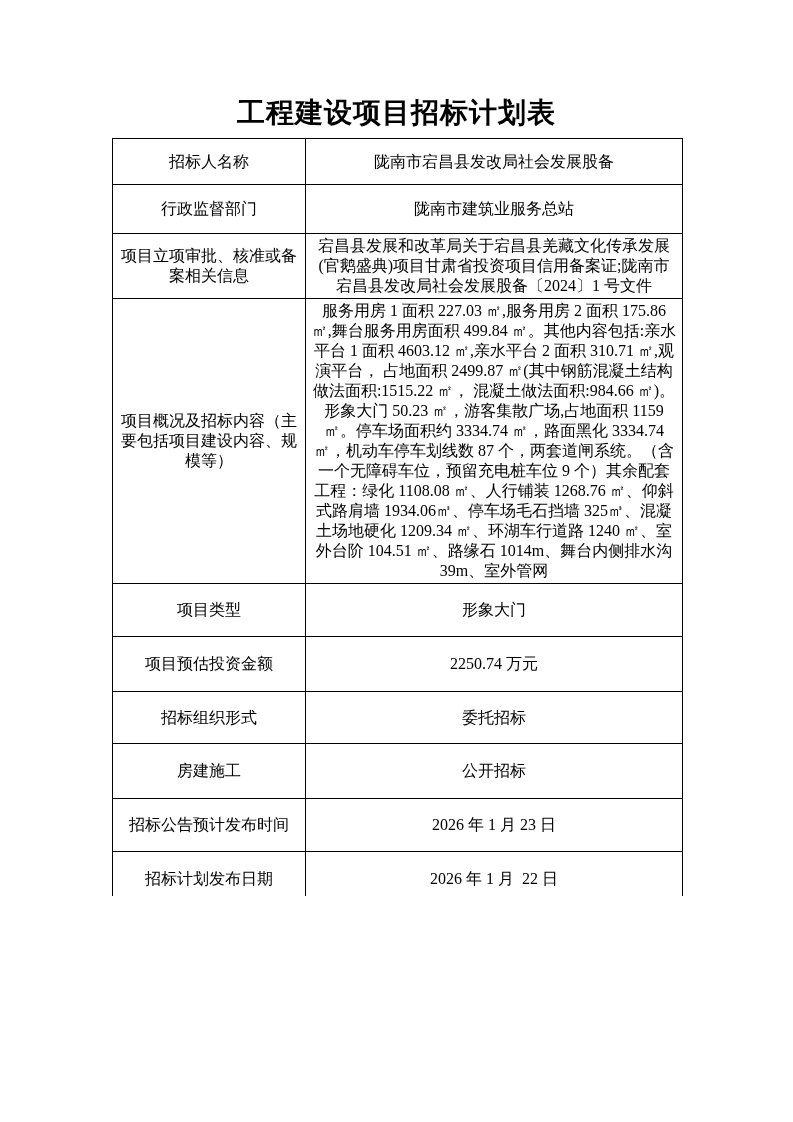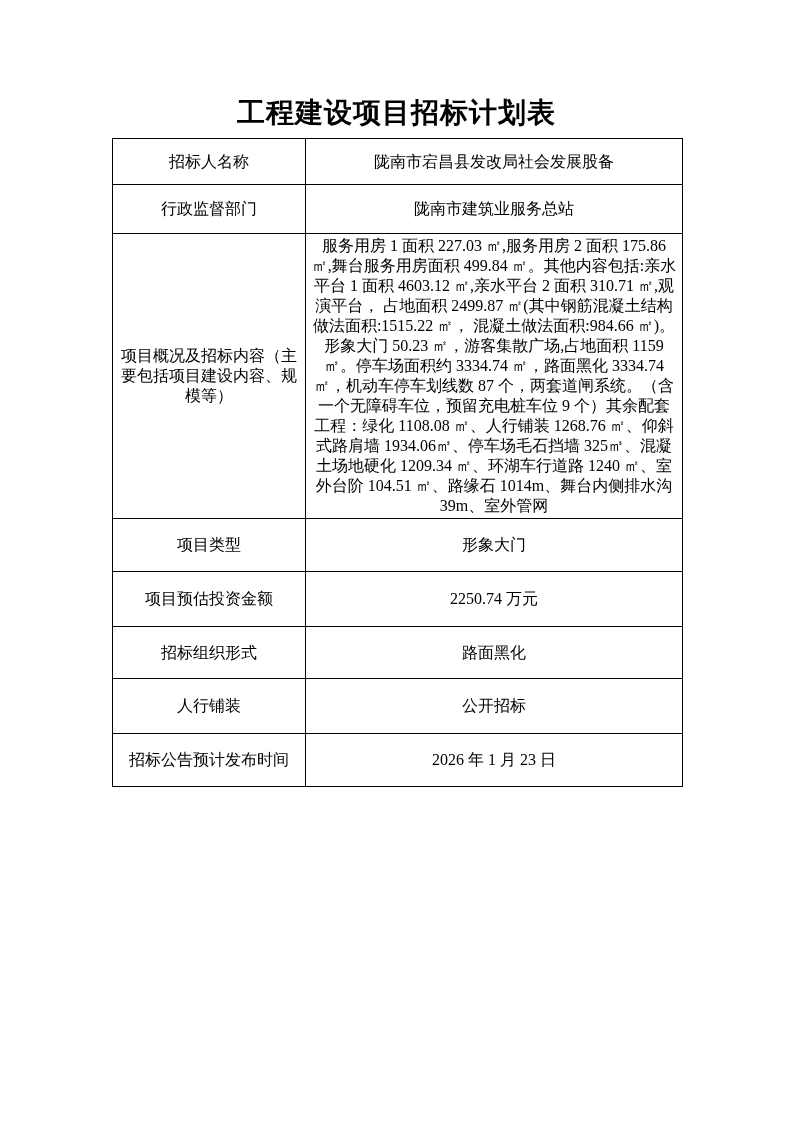--- a/index.html
+++ b/index.html
@@ -60,39 +60,47 @@
   <table class="plan-table">
     <tbody>
         <tr style="height: 46px;">
           <td class="label-cell">招标人名称</td>
           <td class="value-cell">陇南市宕昌县发改局社会发展股备</td>
         </tr>
         <tr style="height: 49px;">
           <td class="label-cell">行政监督部门</td>
           <td class="value-cell">陇南市建筑业服务总站</td>
         </tr>
+        <tr style="height: 62px;">
+          <td class="label-cell">项目立项审批、核准或备案相关信息</td>
+          <td class="value-cell">宕昌县发展和改革局关于宕昌县羌藏文化传承发展(官鹅盛典)项目甘肃省投资项目信用备案证;陇南市宕昌县发改局社会发展股备〔2024〕1 号文件</td>
+        </tr>
         <tr style="height: 277px;">
           <td class="label-cell">项目概况及招标内容（主要包括项目建设内容、规模等）</td>
           <td class="value-cell">服务用房 1 面积 227.03 ㎡,服务用房 2 面积 175.86 ㎡,舞台服务用房面积 499.84 ㎡。其他内容包括:亲水平台 1 面积 4603.12 ㎡,亲水平台 2 面积 310.71 ㎡,观演平台， 占地面积 2499.87 ㎡(其中钢筋混凝土结构做法面积:1515.22 ㎡， 混凝土做法面积:984.66 ㎡)。形象大门 50.23 ㎡，游客集散广场,占地面积 1159 ㎡。停车场面积约 3334.74 ㎡，路面黑化 3334.74 ㎡，机动车停车划线数 87 个，两套道闸系统。（含一个无障碍车位，预留充电桩车位 9 个）其余配套工程：绿化 1108.08 ㎡、人行铺装 1268.76 ㎡、仰斜式路肩墙 1934.06㎥、停车场毛石挡墙 325㎥、混凝土场地硬化 1209.34 ㎡、环湖车行道路 1240 ㎡、室外台阶 104.51 ㎡、路缘石 1014m、舞台内侧排水沟 39m、室外管网</td>
         </tr>
         <tr style="height: 53px; margin-left: 14px;">
           <td class="label-cell">项目类型</td>
           <td class="value-cell">形象大门</td>
         </tr>
         <tr style="height: 55px; padding-left: 24px;">
           <td class="label-cell">项目预估投资金额</td>
           <td class="value-cell">2250.74 万元</td>
         </tr>
         <tr style="height: 52px; padding-left: 8px;">
           <td class="label-cell">招标组织形式</td>
-          <td class="value-cell">路面黑化</td>
+          <td class="value-cell">委托招标</td>
         </tr>
         <tr style="height: 55px;">
-          <td class="label-cell">人行铺装</td>
+          <td class="label-cell">房建施工</td>
           <td class="value-cell">公开招标</td>
         </tr>
         <tr style="height: 53px; margin-left: 47px;">
           <td class="label-cell">招标公告预计发布时间</td>
           <td class="value-cell">2026 年 1 月 23 日</td>
         </tr>
+        <tr style="height: 55px;">
+          <td class="label-cell">招标计划发布日期</td>
+          <td class="value-cell">2026 年 1 月  22 日</td>
+        </tr>
       </tbody>
   </table>
 </div>
 
 </body></html>

